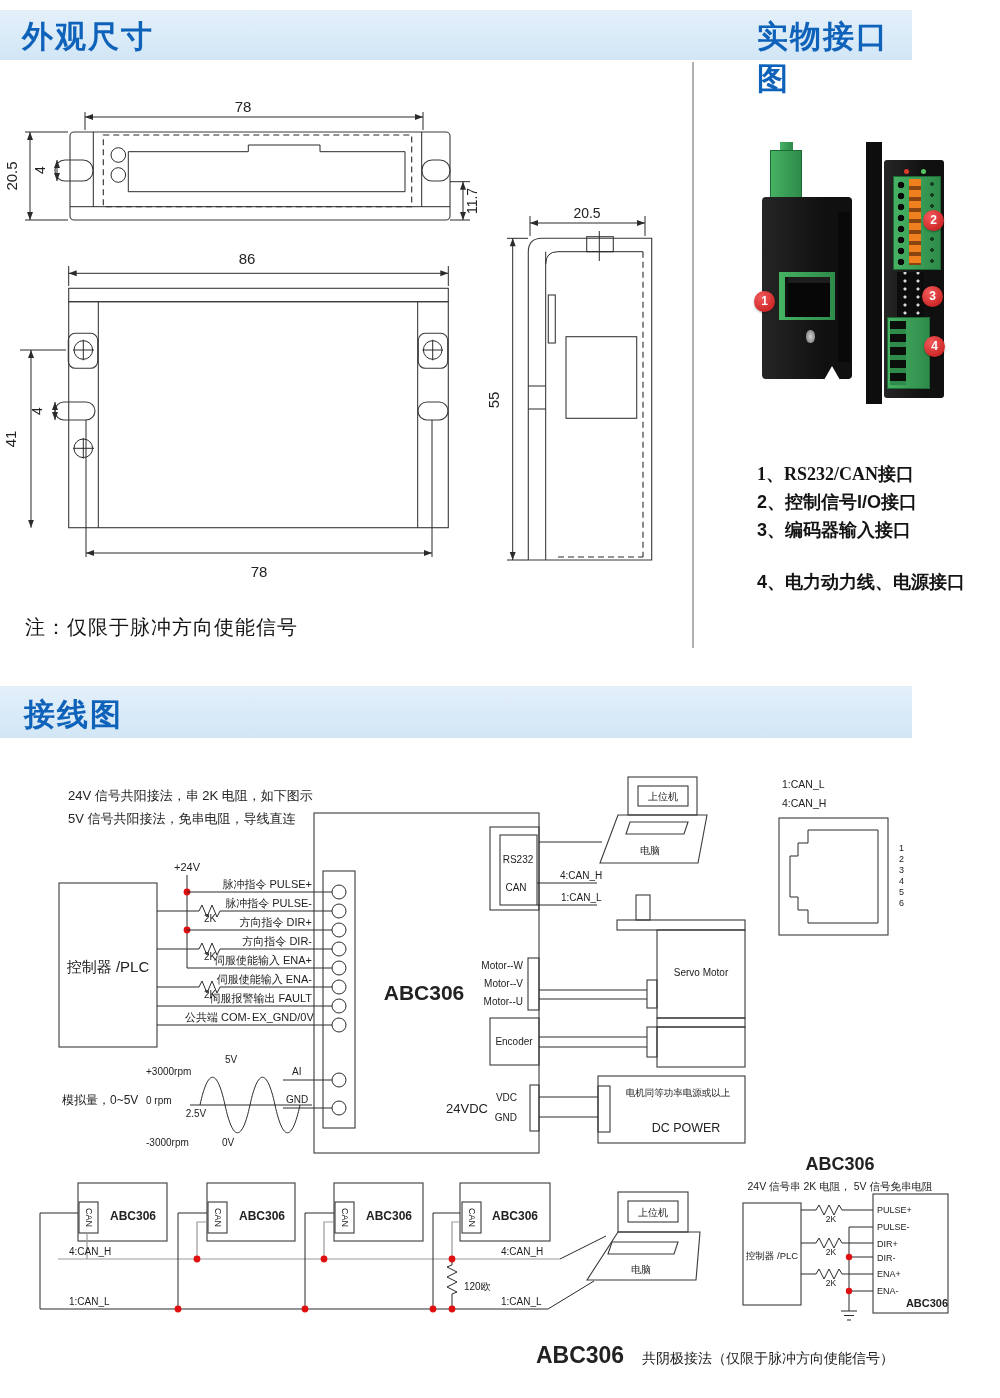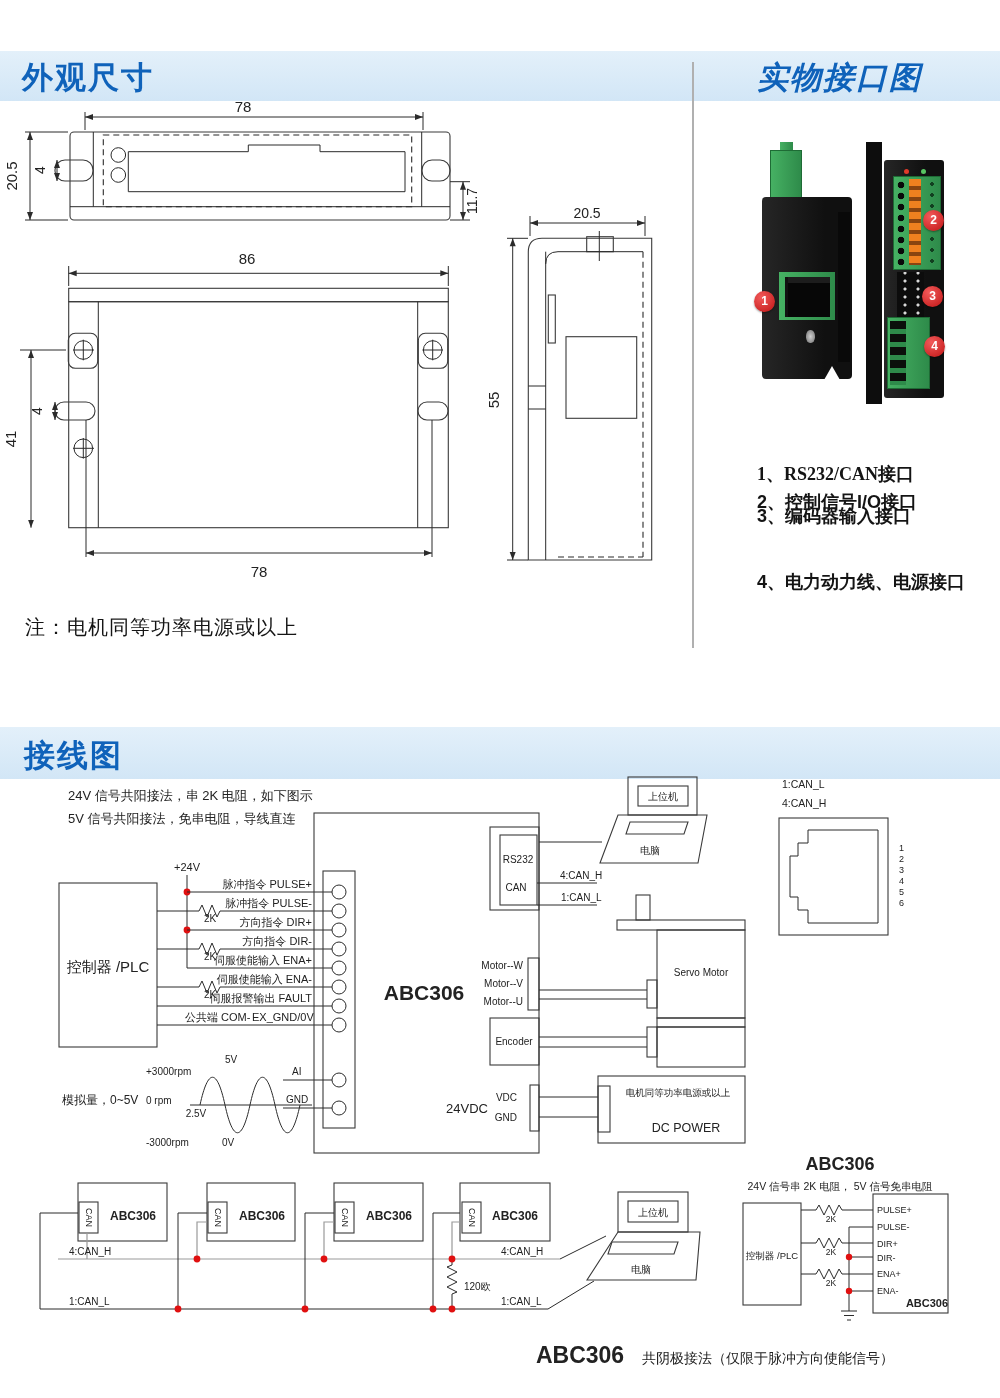--- a/index.html
+++ b/index.html
@@ -1,20 +1,20 @@
 <!DOCTYPE html>
 <html><head>
 <meta charset="utf-8">
 <style>
   html,body{margin:0;padding:0;background:#fff;}
   #page{position:relative;width:1000px;height:1398px;background:#ffffff;overflow:hidden;
         font-family:"Liberation Sans",sans-serif;}
   .abs{position:absolute;}
-  .hbar{position:absolute;left:0;width:1000px;height:50px;
-        background:linear-gradient(180deg,#e3f0fa,#d2e6f6);margin-top:41px;}
+  .hbar{position:absolute;left:0;width:912px;height:50px;
+        background:linear-gradient(180deg,#e3f0fa,#d2e6f6);}
   .htitle{position:absolute;top:6px;font-size:31px;font-weight:bold;color:#0f62ba;
           letter-spacing:2px;}
   .note{position:absolute;font-size:20px;color:#151515;letter-spacing:1px;}
   .legend-row{position:absolute;left:757px;width:240px;height:28px;font-size:18px;
               font-weight:bold;color:#141414;white-space:nowrap;}
   .vdivider{position:absolute;background:#b0b0b0;}
   .badge{position:absolute;width:21px;height:21px;border-radius:50%;
          background:radial-gradient(circle at 35% 30%,#f25a5a,#c01414);
          color:#fff;font-size:12px;font-weight:bold;text-align:center;line-height:21px;
          box-shadow:0 1px 2px rgba(0,0,0,.4);}
@@ -31,21 +31,21 @@
   .p-black{position:absolute;background:linear-gradient(90deg,#262626,#101010 70%);}
   .p-green{position:absolute;background:linear-gradient(90deg,#46b163,#2e8b4a);}
 </style>
 </head>
 <body>
 
 <div id="page">
 
   <div class="hbar" style="top:10px;">
     <div class="htitle" style="left:22px;">外观尺寸</div>
-    <div class="htitle" style="left:757px;font-style:italic;">实物接口图</div>
+    <div class="htitle" style="left:757px;">实物接口图</div>
   </div>
 
   <svg class="abs" style="left:0;top:60px;" width="700" height="545" viewBox="0 0 700 545">
     <defs>
       <marker id="mae" markerWidth="9" markerHeight="7" refX="8" refY="3" orient="auto" markerUnits="userSpaceOnUse">
           <path d="M0,0 L8,3 L0,6 Z" fill="#2b2b2b"></path>
         </marker>
       <marker id="mas" markerWidth="9" markerHeight="7" refX="0" refY="3" orient="auto" markerUnits="userSpaceOnUse">
           <path d="M8,0 L0,3 L8,6 Z" fill="#2b2b2b"></path>
         </marker>
@@ -133,21 +133,21 @@
         <line class="ln" x1="530" y1="163" x2="645" y2="163" marker-start="url(#mas)" marker-end="url(#mae)"></line>
         <line class="ln" x1="507" y1="178.3" x2="528" y2="178.3"></line>
         <line class="ln" x1="507" y1="500" x2="528" y2="500"></line>
         <line class="ln" x1="512.7" y1="178.3" x2="512.7" y2="500" marker-start="url(#mas)" marker-end="url(#mae)"></line>
       </g>
       <text x="587" y="158" font-size="14" text-anchor="middle">20.5</text>
       <text font-size="15" text-anchor="middle" transform="rotate(-90 499 340)" x="499" y="340">55</text>
     </g>
   </svg>
 
-  <div class="note" style="left:25px;top:614px;">注：电机同等功率电源或以上</div>
+  <div class="note" style="left:25px;top:614px;">注：仅限于脉冲方向使能信号</div>
 
   <div class="vdivider" style="left:692px;top:62px;width:2px;height:586px;"></div>
 
   <div>
     <div class="p-green" style="left:780px;top:142px;width:13px;height:10px;"></div>
     <div class="p-green" style="left:770px;top:150px;width:30px;height:46px;border:1px solid #1e6b35;"></div>
     <div class="p-black" style="left:762px;top:197px;width:90px;height:182px;border-radius:4px;"></div>
     <div class="abs" style="left:838px;top:212px;width:12px;height:150px;background:#090909;"></div>
     <div class="p-green" style="left:779px;top:272px;width:56px;height:48px;"></div>
     <div class="abs" style="left:785px;top:277px;width:42px;height:40px;background:#070707;
@@ -185,21 +185,21 @@
   <div class="badge" style="left:922px;top:286px;">3</div>
   <div class="badge" style="left:924px;top:336px;">4</div>
 
   <div>
     <div class="legend-row" style="top:462px;font-family:Liberation Serif, serif;">
       <span>1、</span><span>RS232/CAN接口</span>
     </div>
     <div class="legend-row" style="top:490px;">
       <span>2、</span><span>控制信号I/O接口</span>
     </div>
-    <div class="legend-row" style="top:504px;">
+    <div class="legend-row" style="top:518px;">
       <span>3、</span><span>编码器输入接口</span>
     </div>
     <div class="legend-row" style="top:570px;">
       <span>4、</span><span>电力动力线、电源接口</span>
     </div>
   </div>
 
   <div class="hbar" style="top:686px;height:52px;">
     <div class="htitle" style="left:24px;top:8px;">接线图</div>
   </div>

